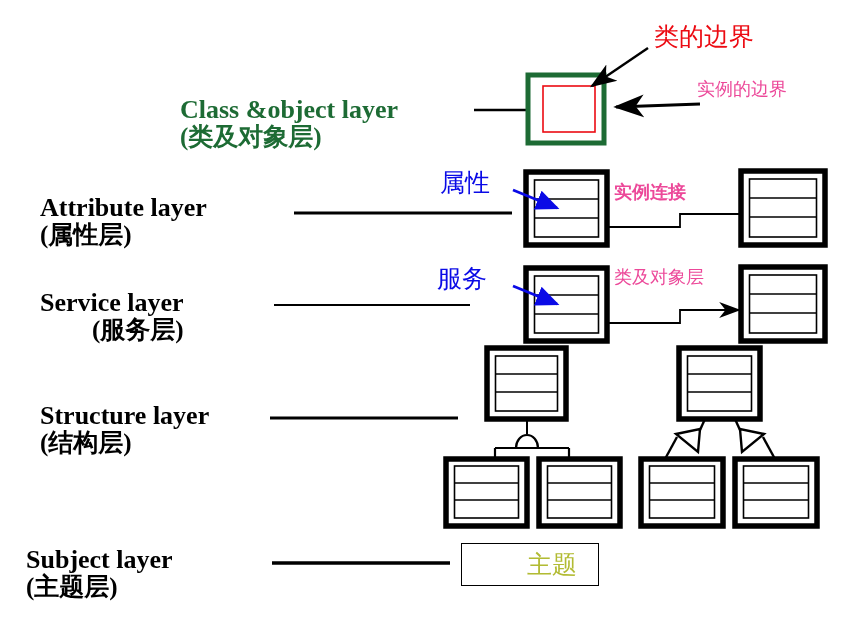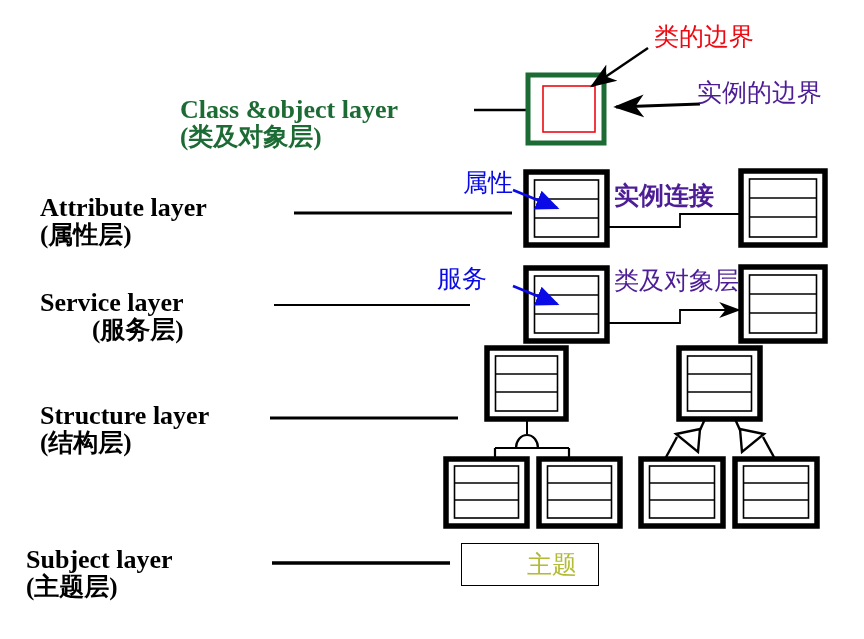--- a/index.html
+++ b/index.html
@@ -16,21 +16,21 @@
   .lbl{position:absolute;font-weight:bold;white-space:nowrap;line-height:1.06;}
 
   
   .layer-name{font-size:26px;color:#000000;letter-spacing:0px;}
   .layer-name.green{color:#1d6b34;}
   .layer-name .cn{font-size:25px;display:block;}
 
   
   .anno{position:absolute;white-space:nowrap;font-weight:normal;line-height:1;}
   .anno.blue{color:#0a0ae6;font-size:25px;}
-  .anno.olive{color:#4c1d95;font-size:25px;}
+  .anno.olive{color:#ec4899;font-size:18px;}
   .anno.red{color:#ec0a12;font-size:25px;}
 
   .subject-box{
     position:absolute;
     border:1.5px solid #000000;
     background:#ffffff;
     display:flex;align-items:center;justify-content:center;
     color:#b2bb33;font-size:25px;font-weight:normal;
     font-family:"DejaVu Sans","Liberation Sans",sans-serif;
   }
@@ -176,21 +176,21 @@
 
   <div class="lbl layer-name" style="left:26px;top:546px;">
     <span>Subject layer</span>
     <span class="cn">(主题层)</span>
   </div>
 
   <div class="anno red" style="left:654px;top:24px;">类的边界</div>
 
   <div class="anno olive" style="left:697px;top:80px;">实例的边界</div>
 
-  <div class="anno blue" style="left:440px;top:170px;margin-left:23px;">属性</div>
+  <div class="anno blue" style="left:440px;top:170px;">属性</div>
 
   <div class="anno olive" style="left:614px;top:183px;font-weight:bold;">实例连接</div>
 
   <div class="anno blue" style="left:437px;top:266px;">服务</div>
 
   <div class="anno olive" style="left:614px;top:268px;">类及对象层</div>
 
   <div class="subject-box" style="left:461px;top:543px;width:92px;height:41px;padding-left:44px;">
     <span>主题</span>
   </div>

